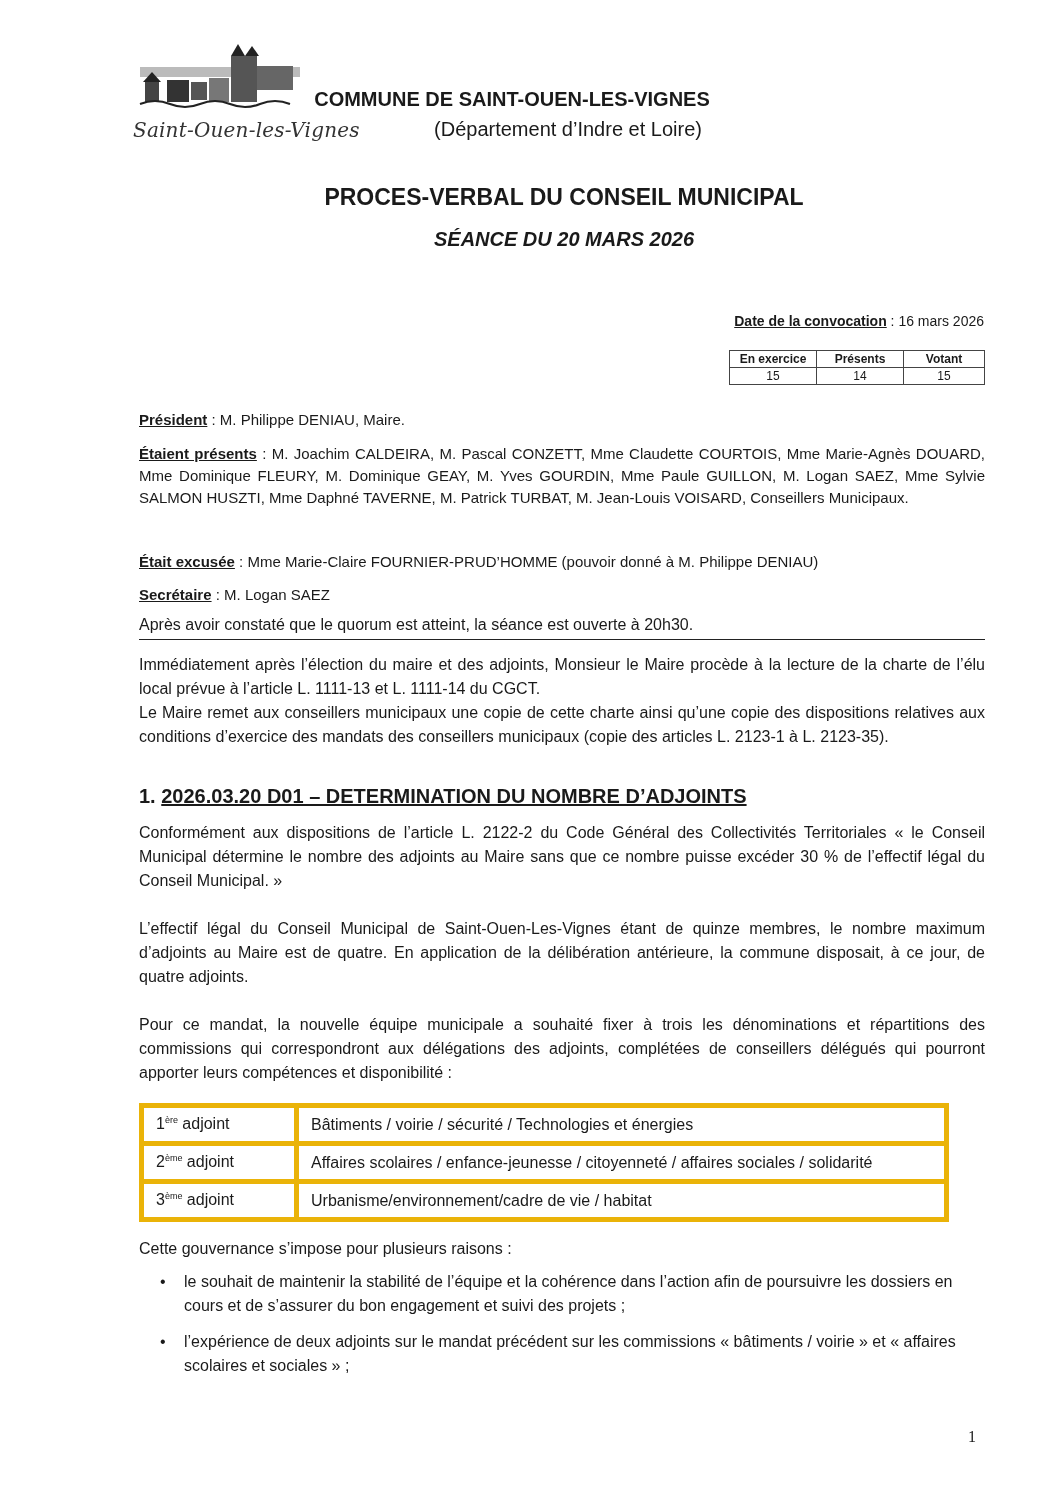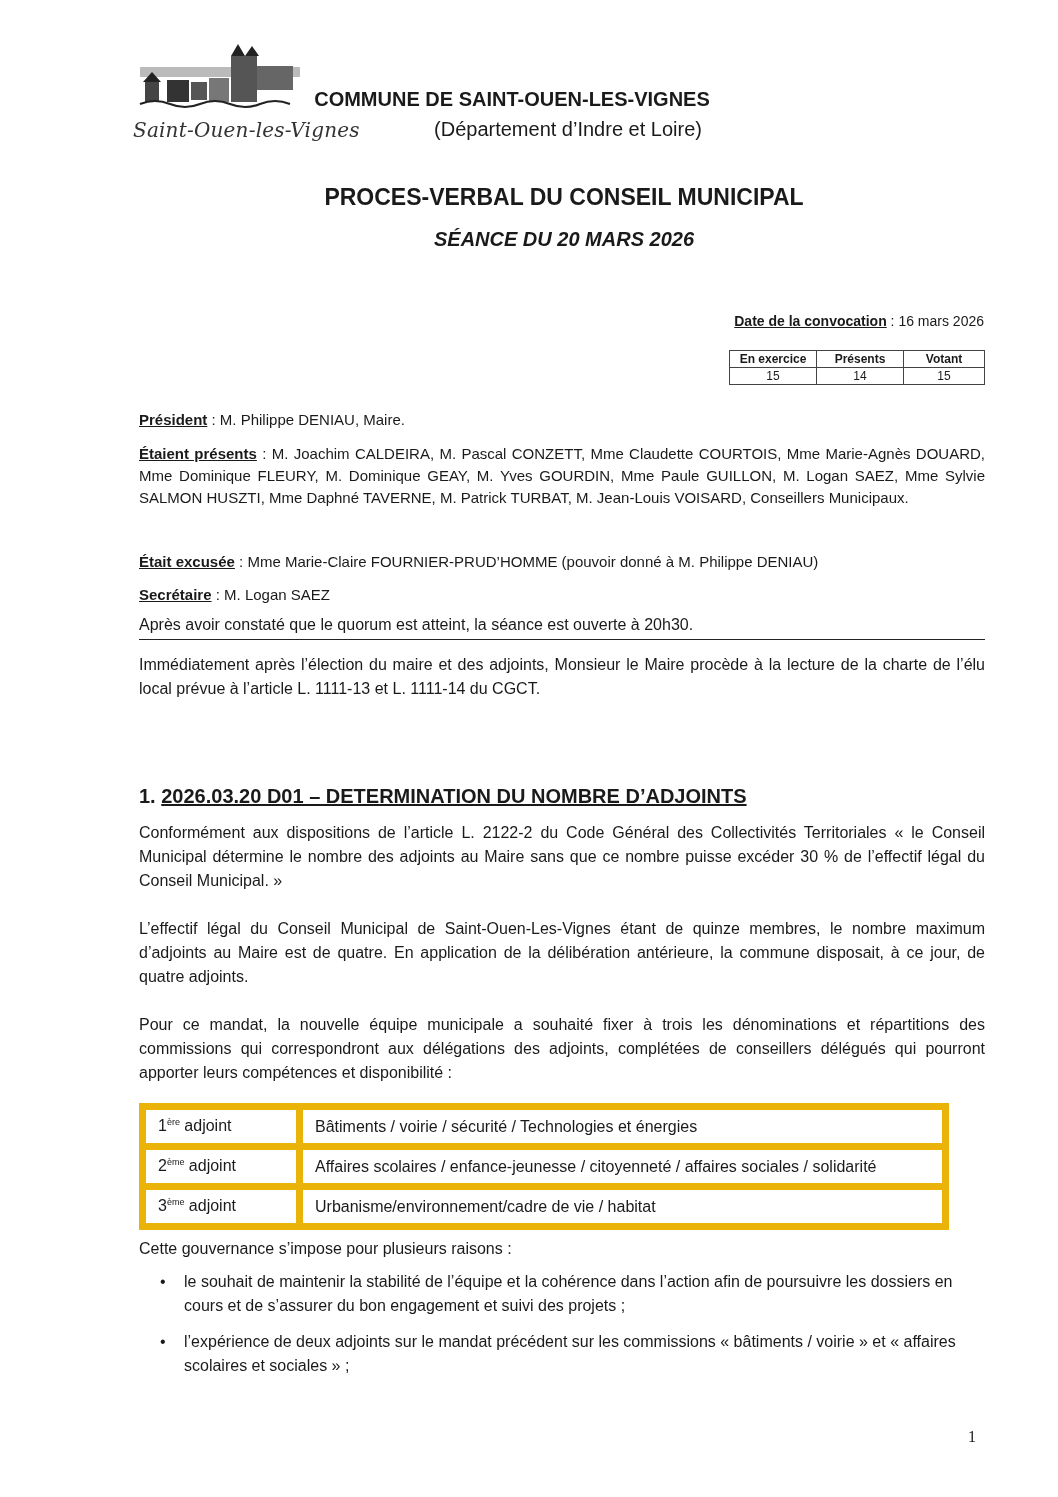--- a/index.html
+++ b/index.html
@@ -25,21 +25,21 @@
   table.stats td.c2 { width: 74px; }
   table.stats td.c3 { width: 68px; }
   table.stats tr.h td { font-weight: bold; }
   
   .p { left: 139px; width: 846px; font-size: 15px; line-height: 22px; text-align: justify; }
   .p15 { font-size: 16px; line-height: 24px; }
   .rule { left: 139px; width: 846px; top: 639px; height: 0; border-top: 1px solid #222; }
   .section { left: 139px; top: 785px; font-size: 20px; font-weight: bold; }
   
   table.adj { position: absolute; left: 139px; top: 1103px; width: 810px; border-collapse: collapse; font-size: 16px; }
-  table.adj td { border: 7px solid #eab308; height: 33px; padding: 0 12px; vertical-align: middle; margin-top: 30px; }
+  table.adj td { border: 5px solid #eab308; height: 33px; padding: 0 12px; vertical-align: middle; margin-top: 30px; }
   table.adj td.rank { width: 126px; }
   sup { font-size: 9px; }
   
   .bullet-list { left: 158px; width: 830px; font-size: 16px; line-height: 24px; }
   .bullet { position: relative; padding-left: 26px; margin-bottom: 12px; }
   .bullet .dot { position: absolute; left: 2px; top: 0; }
   .page-num { left: 968px; top: 1428px; font-family: "Liberation Serif", serif; font-size: 16px; }
 </style>
 </head>
 <body>
@@ -93,20 +93,21 @@
   <span class="u">Était excusée</span><span> :  Mme Marie-Claire FOURNIER-PRUD’HOMME (pouvoir donné à M. Philippe DENIAU)</span>
 </div>
 <div class="abs p" style="top:584px;">
   <span class="u">Secrétaire</span><span> :  M. Logan SAEZ</span>
 </div>
 <div class="abs p p15" style="top:613px;">Après avoir constaté que le quorum est atteint, la séance est ouverte à 20h30.</div>
 <div class="abs rule"></div>
 
 <div class="abs p p15" style="top:653px;">
   <div>Immédiatement après l’élection du maire et des adjoints, Monsieur le Maire procède à la lecture de la charte de l’élu local prévue à l’article L. 1111-13 et L. 1111-14 du CGCT.</div>
+  <div>Le Maire remet aux conseillers municipaux une copie de cette charte ainsi qu’une copie des dispositions relatives aux conditions d’exercice des mandats des conseillers municipaux (copie des articles L. 2123-1 à L. 2123-35).</div>
 </div>
 
 <div class="abs section">
   <span>1. </span><span style="text-decoration:underline;">2026.03.20 D01 – DETERMINATION DU NOMBRE D’ADJOINTS</span>
 </div>
 <div class="abs p p15" style="top:821px;">Conformément aux dispositions de l’article L. 2122-2 du Code Général des Collectivités Territoriales « le Conseil Municipal détermine le nombre des adjoints au Maire sans que ce nombre puisse excéder 30 % de l’effectif légal du Conseil Municipal. »</div>
 <div class="abs p p15" style="top:917px;">L’effectif légal du Conseil Municipal de Saint-Ouen-Les-Vignes étant de quinze membres, le nombre maximum d’adjoints au Maire est de quatre. En application de la délibération antérieure, la commune disposait, à ce jour, de quatre adjoints.</div>
 <div class="abs p p15" style="top:1013px;">Pour ce mandat, la nouvelle équipe municipale a souhaité fixer à trois les dénominations et répartitions des commissions qui correspondront aux délégations des adjoints, complétées de conseillers délégués qui pourront apporter leurs compétences et disponibilité :</div>
 
 <table class="adj">

